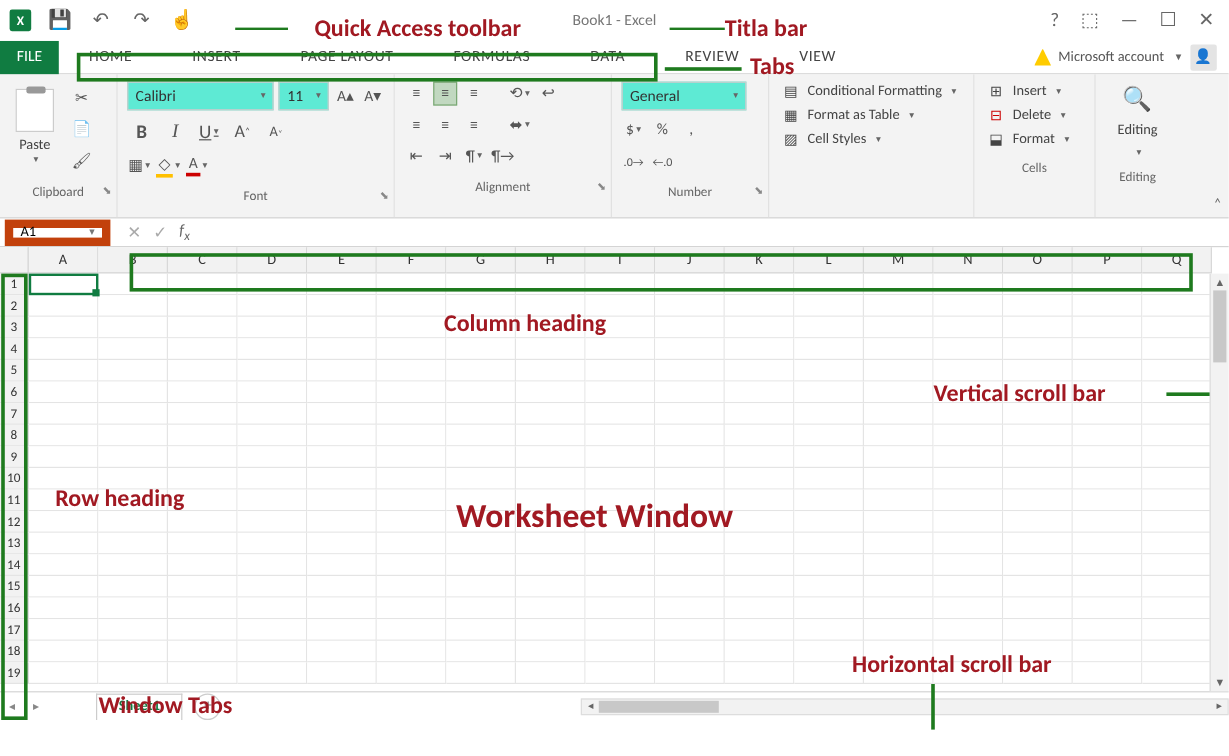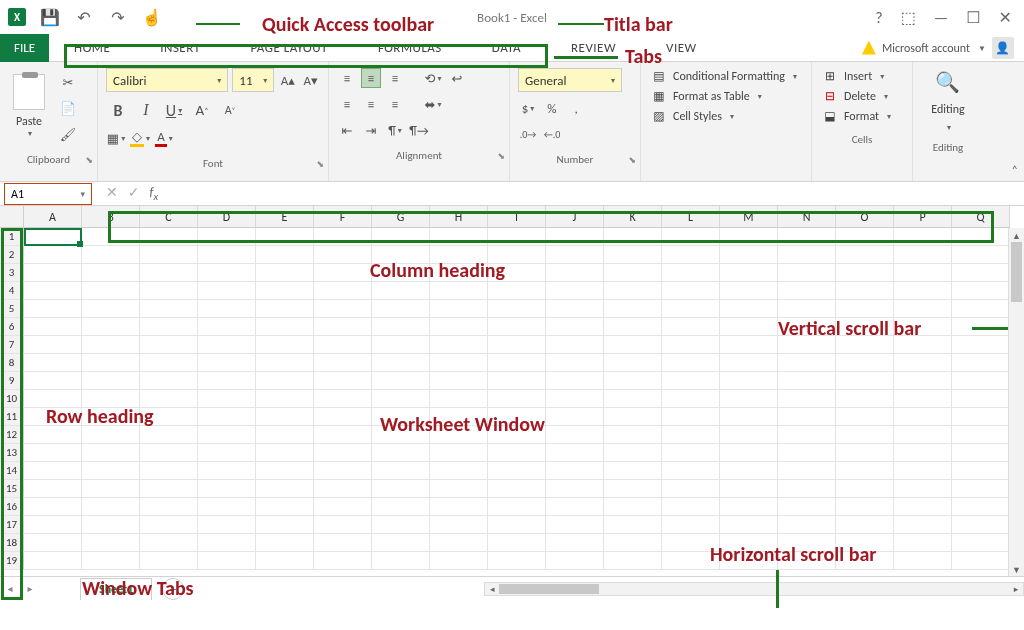--- a/index.html
+++ b/index.html
@@ -35,21 +35,21 @@
   .clipboard-body { display:flex; gap:6px; padding:6px;}
   .paste-btn { display:flex; flex-direction:column; align-items:center; justify-content:center; width:46px; }
   .paste-icon { width:32px; height:36px; background:#fff; border:1px solid #ccc; position:relative;}
   .paste-icon::before{content:'';position:absolute;top:-3px;left:8px;width:16px;height:6px;background:#999;border-radius:2px;}
   .paste-text { font-size:12px; color:#444; margin-top:4px;}
   .clip-side { display:flex; flex-direction:column; gap:6px; padding-top:4px;}
   
   
   .font-body { display:flex; flex-direction:column; gap:6px; padding:6px 8px; width:230px;}
   .font-row { display:flex; gap:4px; align-items:center;}
-  .combo { background:#fef9c3; border:1px solid #ccc; height:24px; display:flex; align-items:center; padding:0 6px; font-size:13px; color:#333;}
+  .combo { background:#5eead4; border:1px solid #ccc; height:24px; display:flex; align-items:center; padding:0 6px; font-size:13px; color:#333;}
   .combo-font { width:130px;}
   .combo-size { width:44px;}
   .btn-bold { font-weight:bold;}
   .btn-italic { font-style:italic; font-family: 'Times New Roman', serif;}
   .btn-underline { text-decoration:underline;}
   
   
   .align-body { display:flex; flex-direction:column; gap:6px; padding:6px 8px; width:180px;}
   .highlighted { background: #c1d8c0; border:1px solid #7aa874;}
 
@@ -65,21 +65,21 @@
   .cells-body { display:flex; flex-direction:column; gap:4px; padding:6px 10px; width:100px;}
 
   
   .editing-body { display:flex; flex-direction:column; align-items:center; justify-content:center; padding:6px; width:70px; gap:6px;}
   .binoc { width:28px;height:28px; display:flex;align-items:center;justify-content:center; font-size:20px;}
   
   .collapse-rib { position:absolute; right:6px; bottom:4px; font-size:12px; color:#666;}
 
   
   .formula-row { height:24px; display:flex; align-items:center; border-bottom:1px solid #d4d4d4; }
-  .namebox { width:88px; height:22px; border:1px solid #c2410c; display:flex; align-items:center; padding:0 6px; font-size:12px; background:#fff; margin-left:4px;}
+  .namebox { width:88px; height:22px; border:7px solid #c2410c; display:flex; align-items:center; padding:0 6px; font-size:12px; background:#fff; margin-left:4px;}
   .namebox-dd { margin-left:auto; font-size:9px; color:#777;}
   .fbar-btns { display:flex; gap:10px; padding:0 14px; color:#aaa; font-size:14px;}
   .fx { font-style:italic; font-size:13px; color:#666;}
   .fbar-input { flex:1; height:22px; border:none; padding:0 8px; font-size:13px;}
 
   
   .grid-area { height: 370px; display:flex; position:relative;}
   .corner { width:24px; height:22px; background:#f2f2f2; border-right:1px solid #ccc; border-bottom:1px solid #ccc;}
   .col-headers { display:flex; height:22px; }
   .colh { width:58px; height:22px; background:#f2f2f2; border-right:1px solid #d8d8d8; border-bottom:1px solid #ccc; display:flex; align-items:center; justify-content:center; font-size:12px; color:#333;}
@@ -771,18 +771,18 @@
 <div class="ann-line" style="top:23px; left:196px; width:44px; height:2px;"></div>
 
 <div class="ann red" style="top:12px; left:604px;">Titla bar</div>
 <div class="ann-line" style="top:23px; left:558px; width:46px; height:2px;"></div>
 
 <div class="ann red" style="top:44px; left:625px;">Tabs</div>
 <div class="ann-line" style="top:56px; left:554px; width:64px; height:3px;"></div>
 
 <div class="ann red" style="top:258px; left:370px;">Column heading</div>
 <div class="ann red" style="top:404px; left:46px;">Row heading</div>
-<div class="ann red" style="top:412px; left:380px; font-size:20px;">Worksheet Window</div>
+<div class="ann red" style="top:412px; left:380px; font-size:28px;">Worksheet Window</div>
 <div class="ann red" style="top:316px; left:778px;">Vertical scroll bar</div>
 <div class="ann-line" style="top:327px; left:972px; width:36px; height:3px;"></div>
 <div class="ann red" style="top:542px; left:710px;">Horizontal scroll bar</div>
 <div class="ann-line" style="top:570px; left:776px; width:3px; height:38px;"></div>
 <div class="ann red" style="top:576px; left:82px;">Window Tabs</div>
 
 </body></html>

